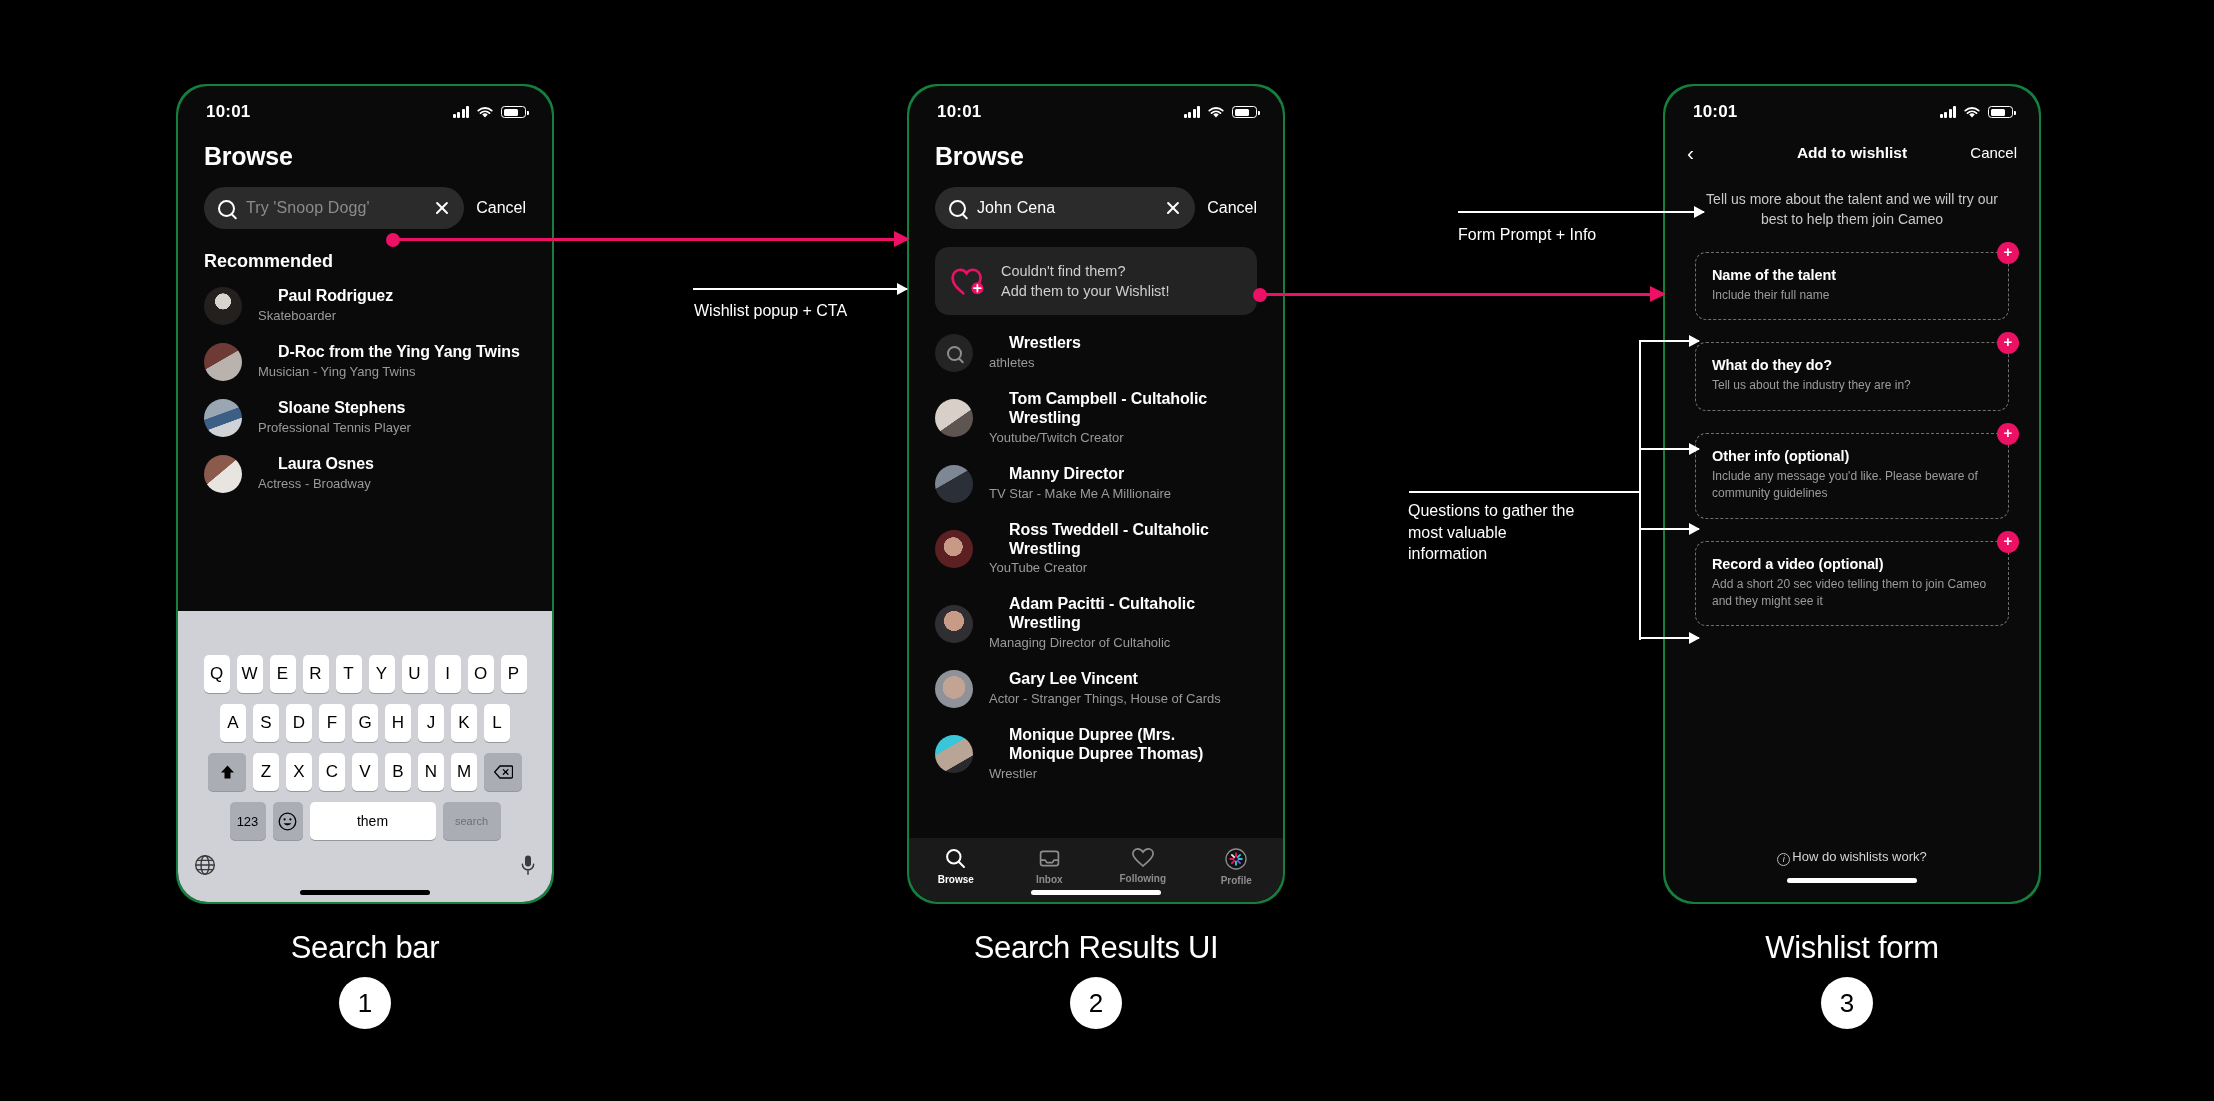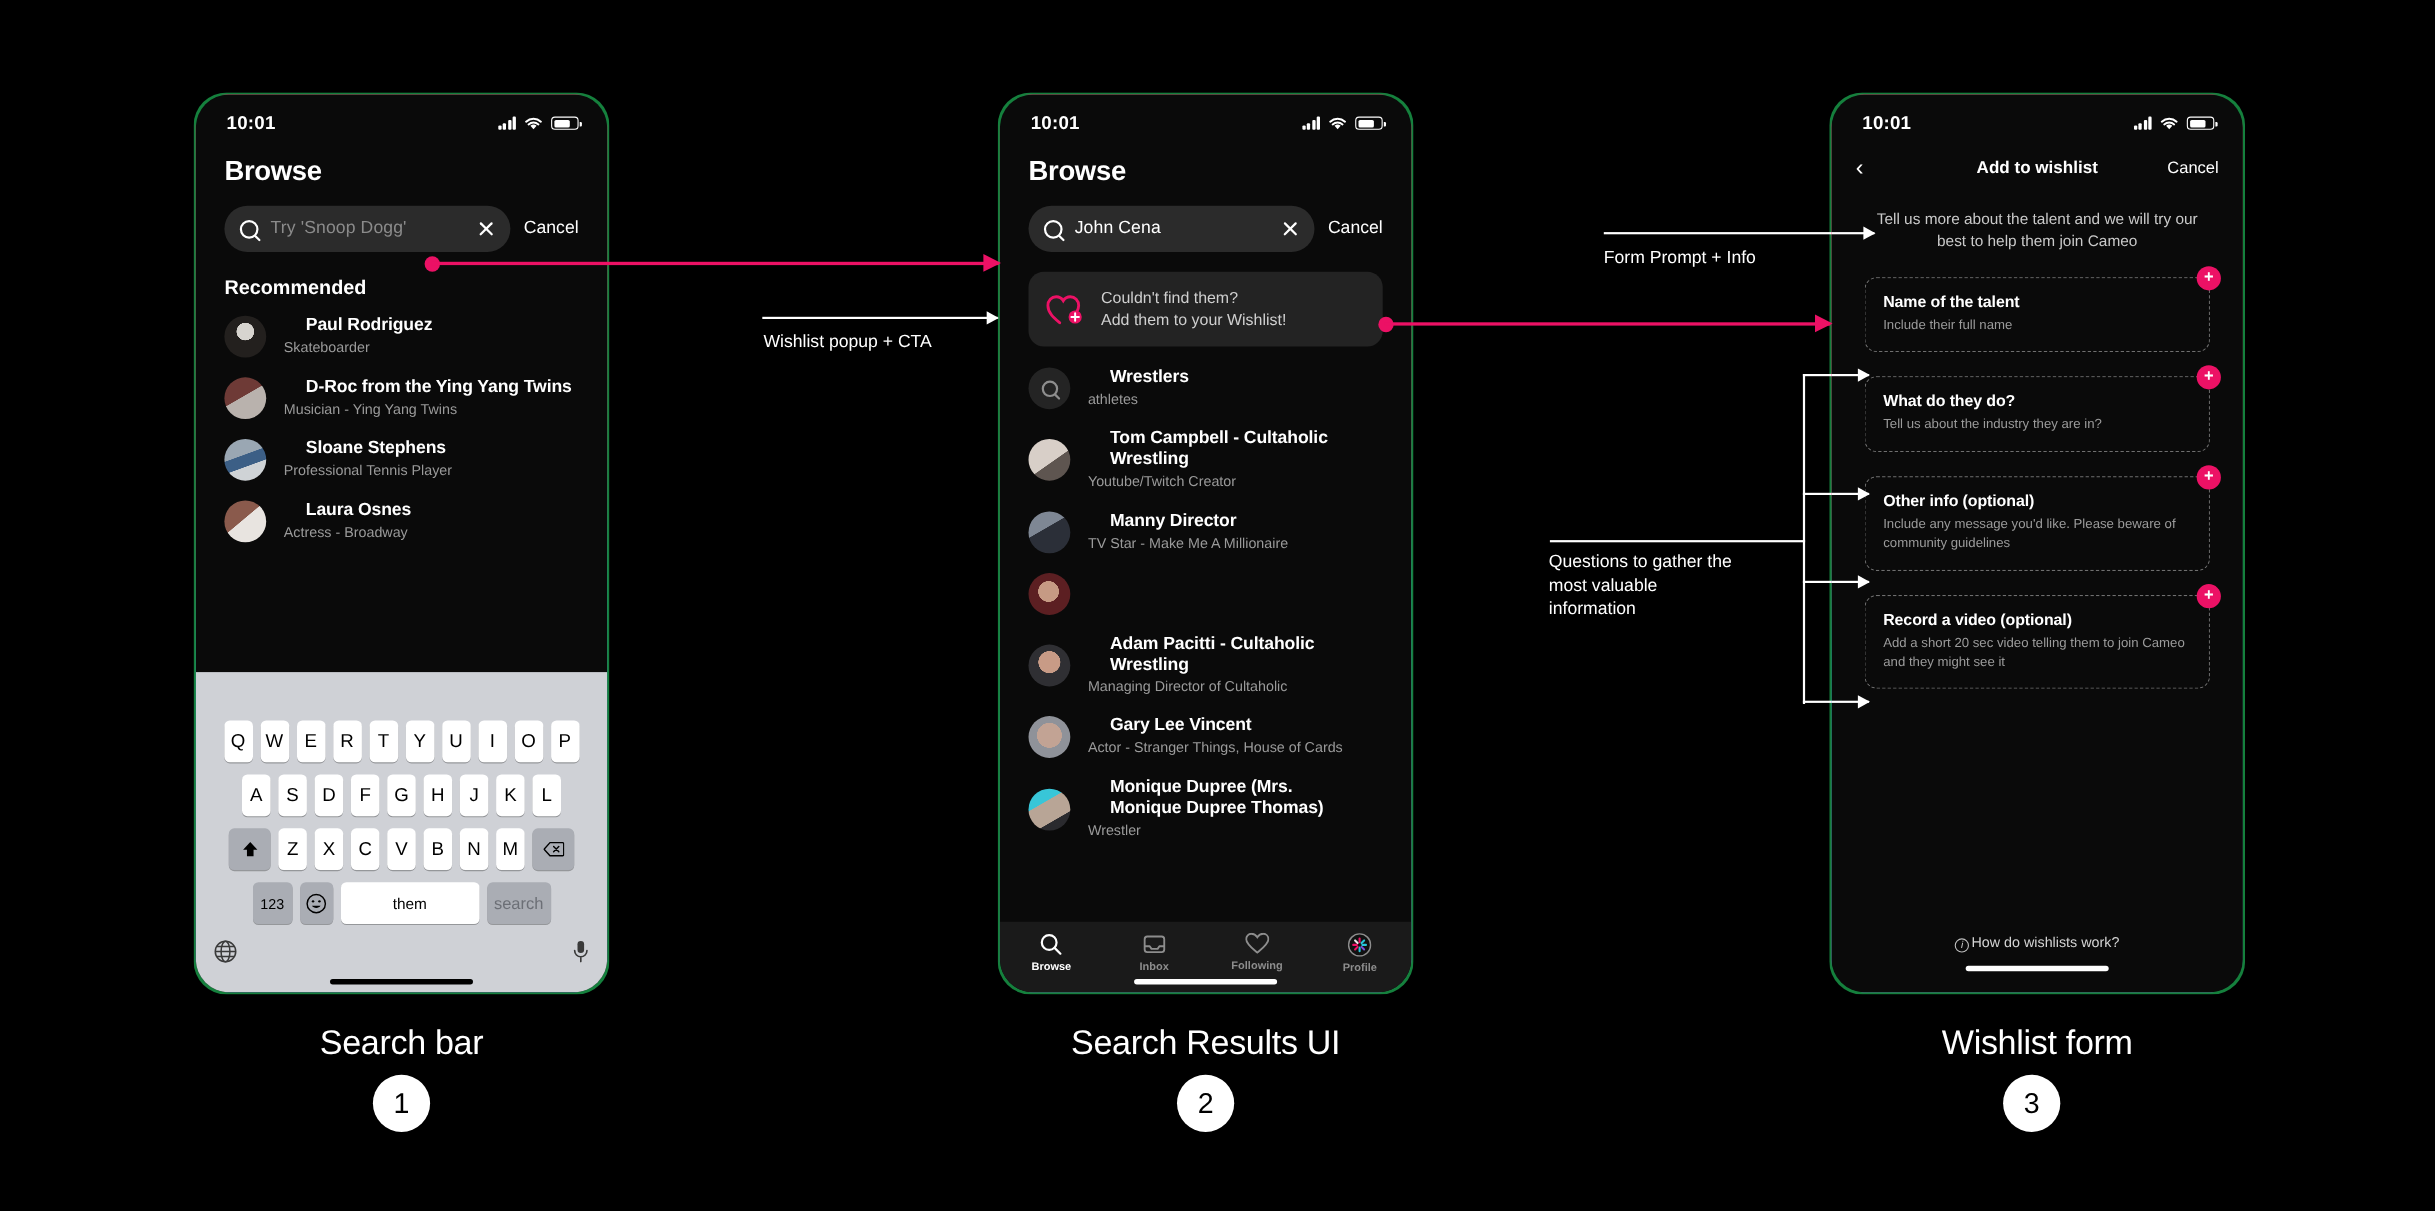--- a/index.html
+++ b/index.html
@@ -76,21 +76,21 @@
   .kbrow { display:flex; justify-content:center; gap:7px; margin-bottom:11px; }
   .key {
     background:#fff; border-radius:5px; height:38px; width:26px;
     display:flex; align-items:center; justify-content:center;
     color:#000; font-size:17px; box-shadow:0 1px 0 rgba(0,0,0,.28);
   }
   .key.wide { width:38px; background:#aaadb4; }
   .key.space { width:126px; font-size:14px; }
   .key.num { width:36px; font-size:13px; background:#aaadb4;}
   .key.emoji { width:30px; background:#aaadb4;}
-  .key.searchk { width:58px; font-size:15px; background:#aaadb4; color:#6c6f76;}
+  .key.searchk { width:58px; font-size:11px; background:#aaadb4; color:#6c6f76;}
   .kb-bottom { display:flex; align-items:center; justify-content:space-between; padding: 3px 16px 10px 16px;}
   .homebar { width:130px; height:5px; background:#000; border-radius:3px; margin: 4px auto 7px auto;}
   .homebar.light { background:#fff; }
 
   
   .cta {
     margin: 18px 26px 0 26px; background:#232323; border-radius:14px;
     display:flex; align-items:center; gap:16px; padding: 14px 16px;
   }
   .cta-txt { color:#cfcfcf; font-size:14.5px; line-height:1.38;}
@@ -365,20 +365,24 @@
         </div>
         <div class="prow">
           <span class="av" style="background:linear-gradient(150deg,#7e8794 0 40%, #2b2f38 41% 100%);"></span>
           <div>
               <div class="pname">Manny Director</div>
               <div class="psub">TV Star - Make Me A Millionaire</div>
             </div>
         </div>
         <div class="prow">
           <span class="av" style="background:radial-gradient(circle at 48% 44%, #c69a84 0 32%, #5c1f22 33% 100%);"></span>
+          <div style="max-width:252px">
+              <div class="pname">Ross Tweddell - Cultaholic Wrestling</div>
+              <div class="psub">YouTube Creator</div>
+            </div>
         </div>
         <div class="prow">
           <span class="av" style="background:radial-gradient(circle at 50% 42%, #c89b86 0 34%, #2f2f33 35% 100%);"></span>
           <div style="max-width:268px">
               <div class="pname">Adam Pacitti - Cultaholic Wrestling</div>
               <div class="psub">Managing Director of Cultaholic</div>
             </div>
         </div>
         <div class="prow">
           <span class="av" style="background:radial-gradient(circle at 50% 46%, #c2a394 0 40%, #8f9299 41% 100%);"></span>

